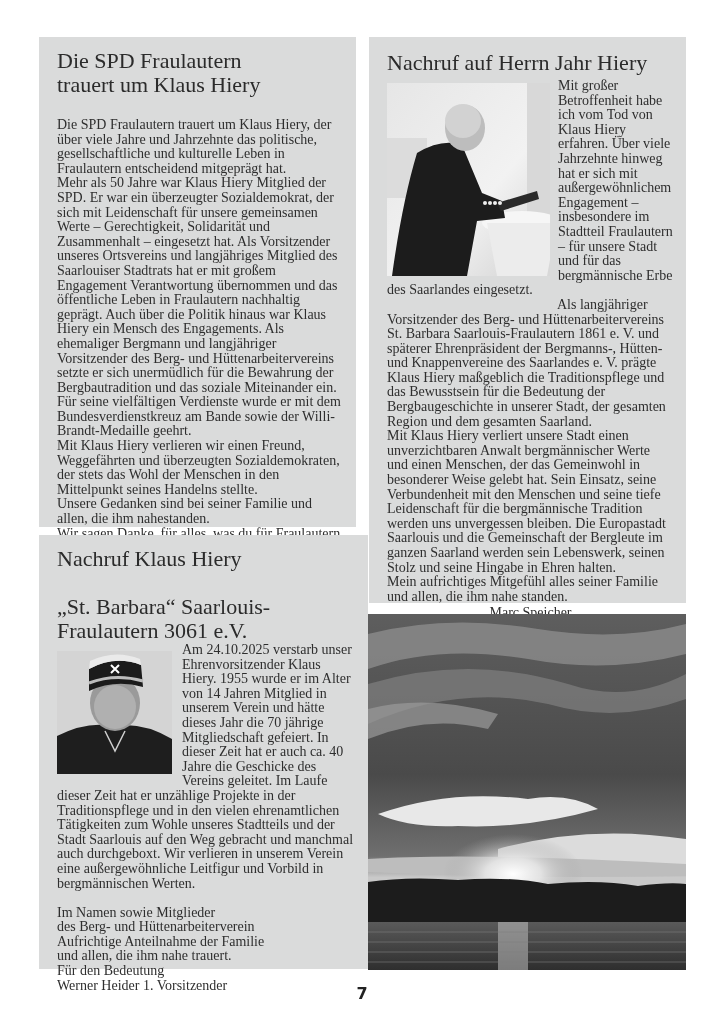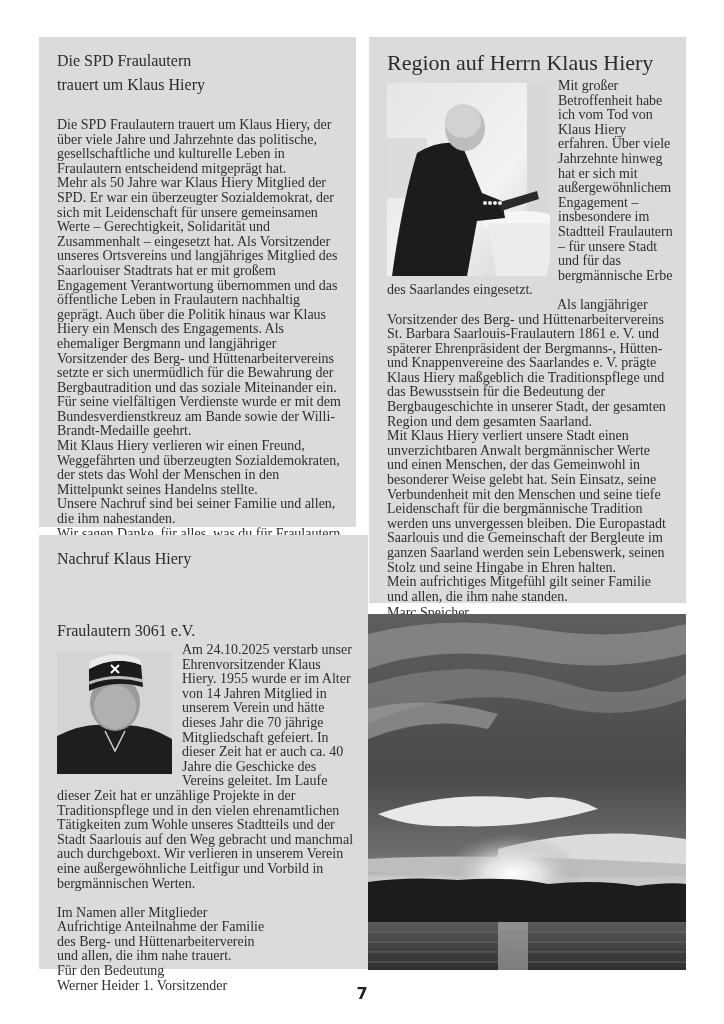--- a/index.html
+++ b/index.html
@@ -1,22 +1,22 @@
 <!DOCTYPE html>
 <html><head>
 <meta charset="utf-8">
 <style>
   html, body { margin:0; padding:0; background:#ffffff; }
   body { width:724px; height:1024px; position:relative; overflow:hidden;
          font-family:"Liberation Serif", "DejaVu Serif", serif; color:#2a2a2a; }
   .box { position:absolute; background:#dadbdb; box-sizing:border-box; }
-  .title { font-size:16px; line-height:24px; color:#2b2b2b; margin:0; font-weight:normal; }
+  .title { font-size:22px; line-height:24px; color:#2b2b2b; margin:0; font-weight:normal; }
   .body-text { font-size:14px; line-height:14.6px; color:#2e2e2e; }
   .body-text p { margin:0; }
-  .sig { text-align:left; }
+  .sig { text-align:center; }
   .photo { position:absolute; overflow:hidden; }
   .page-num { position:absolute; left:0; width:724px; top:984px; text-align:center;
               font-family:"DejaVu Sans", sans-serif; font-weight:bold; font-size:16px; color:#222; }
   #box1 { left:39px; top:37px; width:317px; height:490px; padding:12px 14px 0 18px; }
   #box2 { left:369px; top:37px; width:317px; height:566px; padding:14px 12px 0 18px; }
   #box3 { left:39px; top:535px; width:329px; height:434px; padding:12px 10px 0 18px; }
   #box2 .title { font-size:22px; }
   .float-img { float:left; margin:4px 8px 2px 0; position:relative; }
   #img1 { width:163px; height:193px; }
   #img2 { width:115px; height:123px; margin-top:8px; margin-right:10px; }
@@ -28,29 +28,29 @@
 <div class="box" id="box1">
   <h1 class="title">
     <span>Die SPD Fraulautern</span><br>
     <span>trauert um Klaus Hiery</span>
   </h1>
   <div class="body-text" style="margin-top:21px;">
     <p>Die SPD Fraulautern trauert um Klaus Hiery, der über viele Jahre und Jahrzehnte das politische, gesellschaftliche und kulturelle Leben in Fraulautern entscheidend mitgeprägt hat.</p>
     <p>Mehr als 50 Jahre war Klaus Hiery Mitglied der SPD. Er war ein überzeugter Sozialdemokrat, der sich mit Leidenschaft für unsere gemeinsamen Werte – Gerechtigkeit, Solidarität und Zusammenhalt – eingesetzt hat. Als Vorsitzender unseres Ortsvereins und langjähriges Mitglied des Saarlouiser Stadtrats hat er mit großem Engagement Verantwortung übernommen und das öffentliche Leben in Fraulautern nachhaltig geprägt. Auch über die Politik hinaus war Klaus Hiery ein Mensch des Engagements. Als ehemaliger Bergmann und langjähriger Vorsitzender des Berg- und Hüttenarbeitervereins setzte er sich unermüdlich für die Bewahrung der Bergbautradition und das soziale Miteinander ein.</p>
     <p>Für seine vielfältigen Verdienste wurde er mit dem Bundesverdienstkreuz am Bande sowie der Willi-Brandt-Medaille geehrt.</p>
     <p>Mit Klaus Hiery verlieren wir einen Freund, Weggefährten und überzeugten Sozialdemokraten, der stets das Wohl der Menschen in den Mittelpunkt seines Handelns stellte.</p>
-    <p>Unsere Nachruf sind bei seiner Familie und allen, die ihm nahestanden.</p>
+    <p>Unsere Gedanken sind bei seiner Familie und allen, die ihm nahestanden.</p>
     <p>Wir sagen Danke, für alles, was du für Fraulautern und für unsere Partei getan hast.</p>
     <p class="sig" style="margin-top:2px;">SPD Fraulautern</p>
   </div>
 </div>
 
 <div class="box" id="box2">
   <h1 class="title">
-    <span>Region auf Herrn Klaus Hiery</span>
+    <span>Nachruf auf Herrn Jahr Hiery</span>
   </h1>
   <div class="body-text" style="margin-top:4px;">
     <div class="float-img" id="img1">
       <svg width="163" height="193" viewBox="0 0 163 193">
         <defs>
           <linearGradient id="bg1" x1="0" y1="0" x2="1" y2="1">
             <stop offset="0" stop-color="#e6e6e6"></stop>
             <stop offset="0.6" stop-color="#f2f2f2"></stop>
             <stop offset="1" stop-color="#cfcfcf"></stop>
           </linearGradient>
@@ -66,51 +66,51 @@
         <path d="M110 120 L150 108 L152 116 L114 128 Z" fill="#2a2a2a"></path>
         <circle cx="98" cy="120" r="2" fill="#eee"></circle>
           <circle cx="103" cy="120" r="2" fill="#eee"></circle>
         <circle cx="108" cy="120" r="2" fill="#eee"></circle>
           <circle cx="113" cy="120" r="2" fill="#eee"></circle>
       </svg>
     </div>
     <p>Mit großer Betroffenheit habe ich vom Tod von Klaus Hiery erfahren. Über viele Jahrzehnte hinweg hat er sich mit außergewöhnlichem Engagement – insbesondere im Stadtteil Fraulautern – für unsere Stadt und für das bergmännische Erbe des Saarlandes eingesetzt.</p>
     <p style="text-indent:170px;">Als langjähriger Vorsitzender des Berg- und Hüttenarbeitervereins St. Barbara Saarlouis-Fraulautern 1861 e. V. und späterer Ehrenpräsident der Bergmanns-, Hütten- und Knappenvereine des Saarlandes e. V. prägte Klaus Hiery maßgeblich die Traditionspflege und das Bewusstsein für die Bedeutung der Bergbaugeschichte in unserer Stadt, der gesamten Region und dem gesamten Saarland.</p>
     <p>Mit Klaus Hiery verliert unsere Stadt einen unverzichtbaren Anwalt bergmännischer Werte und einen Menschen, der das Gemeinwohl in besonderer Weise gelebt hat. Sein Einsatz, seine Verbundenheit mit den Menschen und seine tiefe Leidenschaft für die bergmännische Tradition werden uns unvergessen bleiben. Die Europastadt Saarlouis und die Gemeinschaft der Bergleute im ganzen Saarland werden sein Lebenswerk, seinen Stolz und seine Hingabe in Ehren halten.</p>
-    <p>Mein aufrichtiges Mitgefühl gilt seiner Familie und allen, die ihm nahe standen.</p>
+    <p>Mein aufrichtiges Mitgefühl alles seiner Familie und allen, die ihm nahe standen.</p>
     <p class="sig" style="margin-top:2px;">Marc Speicher</p>
   </div>
 </div>
 
 <div class="box" id="box3">
   <h1 class="title">
     <span>Nachruf Klaus Hiery</span><br>
     <br>
-    <br>
+    <span>„St. Barbara“ Saarlouis-</span><br>
     <span>Fraulautern 3061 e.V.</span>
   </h1>
   <div class="body-text">
     <div class="float-img" id="img2">
       <svg width="115" height="123" viewBox="0 0 115 123">
         <rect width="115" height="123" fill="#d4d4d4"></rect>
         <path d="M0 85 Q30 70 55 75 Q85 70 115 88 L115 123 L0 123 Z" fill="#1e1e1e"></path>
         <ellipse cx="58" cy="52" rx="25" ry="28" fill="#9a9a9a"></ellipse>
         <ellipse cx="58" cy="56" rx="21" ry="22" fill="#b0b0b0"></ellipse>
         <path d="M32 18 Q58 4 84 14 L86 36 Q58 28 32 40 Z" fill="#1b1b1b"></path>
         <path d="M32 18 Q58 4 84 14 L83 8 Q58 -2 33 10 Z" fill="#eaeaea"></path>
         <path d="M32 32 Q58 22 86 30" stroke="#bcbcbc" stroke-width="3" fill="none"></path>
         <path d="M54 14 L62 22 M62 14 L54 22" stroke="#ffffff" stroke-width="2"></path>
         <path d="M48 80 L58 100 L68 80" stroke="#cfcfcf" stroke-width="1.5" fill="none"></path>
       </svg>
     </div>
     <p>Am 24.10.2025 verstarb unser Ehrenvorsitzender Klaus Hiery. 1955 wurde er im Alter von 14 Jahren Mitglied in unserem Verein und hätte dieses Jahr die 70 jährige Mitgliedschaft gefeiert. In dieser Zeit hat er auch ca. 40 Jahre die Geschicke des Vereins geleitet. Im Laufe dieser Zeit hat er unzählige Projekte in der Traditionspflege und in den vielen ehrenamtlichen Tätigkeiten zum Wohle unseres Stadtteils und der Stadt Saarlouis auf den Weg gebracht und manchmal auch durchgeboxt. Wir verlieren in unserem Verein eine außergewöhnliche Leitfigur und Vorbild in bergmännischen Werten.</p>
     <div style="height:14.6px;"></div>
-    <p>Im Namen aller Mitglieder</p>
+    <p>Im Namen sowie Mitglieder</p>
+    <p>des Berg- und Hüttenarbeiterverein</p>
     <p>Aufrichtige Anteilnahme der Familie</p>
-    <p>des Berg- und Hüttenarbeiterverein</p>
     <p>und allen, die ihm nahe trauert.</p>
     <p>Für den Bedeutung</p>
     <p>Werner Heider 1. Vorsitzender</p>
   </div>
 </div>
 
 <div class="photo" id="sunset">
   <svg width="318" height="356" viewBox="0 0 318 356">
     <defs>
       <linearGradient id="sky" x1="0" y1="0" x2="0" y2="1">

